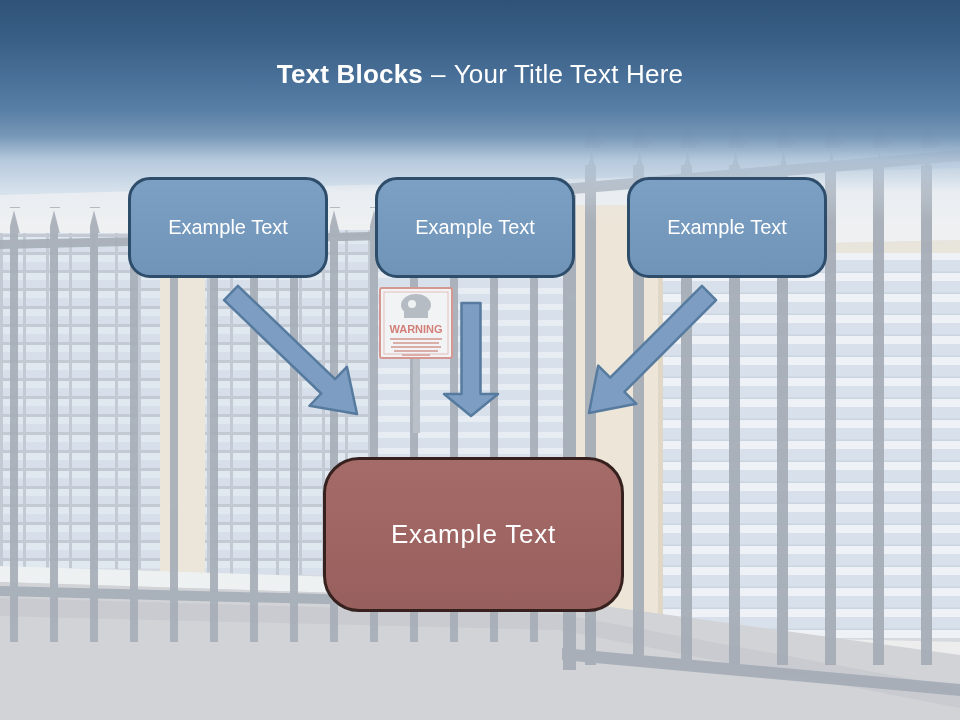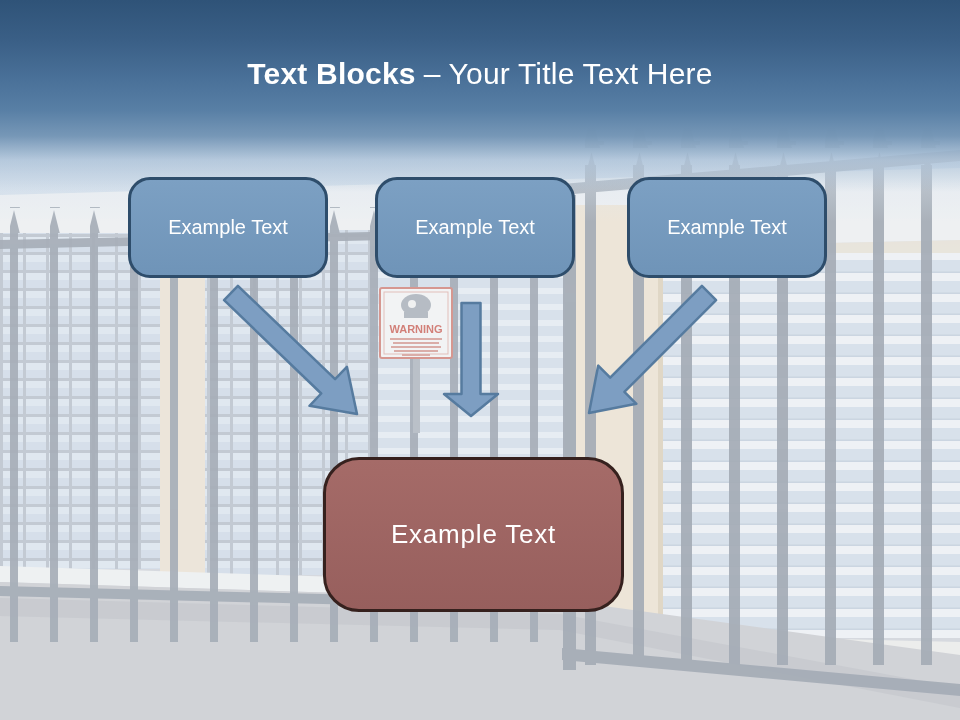--- a/index.html
+++ b/index.html
@@ -12,21 +12,21 @@
   
   .header{
     position:absolute;top:0;left:0;right:0;height:200px;z-index:3;pointer-events:none;
     background:linear-gradient(180deg,
       #2f5378 0%, #3a5f86 20%, #4a7199 40%, #587fa5 55%,
       rgba(108,143,177,0.90) 68%, rgba(154,180,207,0.55) 80%,
       rgba(210,225,240,0) 96%);
   }
   .title{
     position:absolute;top:54px;left:0;right:0;z-index:4;
-    text-align:center;color:#ffffff;font-size:30px;line-height:40px;
+    text-align:center;color:#ffffff;font-size:26px;line-height:40px;
     letter-spacing:0.2px;
   }
   .title .bold{font-weight:700;}
   .title .dash{font-weight:400;margin:0 8px;}
   .title .rest{font-weight:400;}
   
   .arrows{position:absolute;top:0;left:0;z-index:4;}
   .block{
     position:absolute;width:200px;height:101px;box-sizing:border-box;
     border:3px solid #2e4d6b;border-radius:22px;

